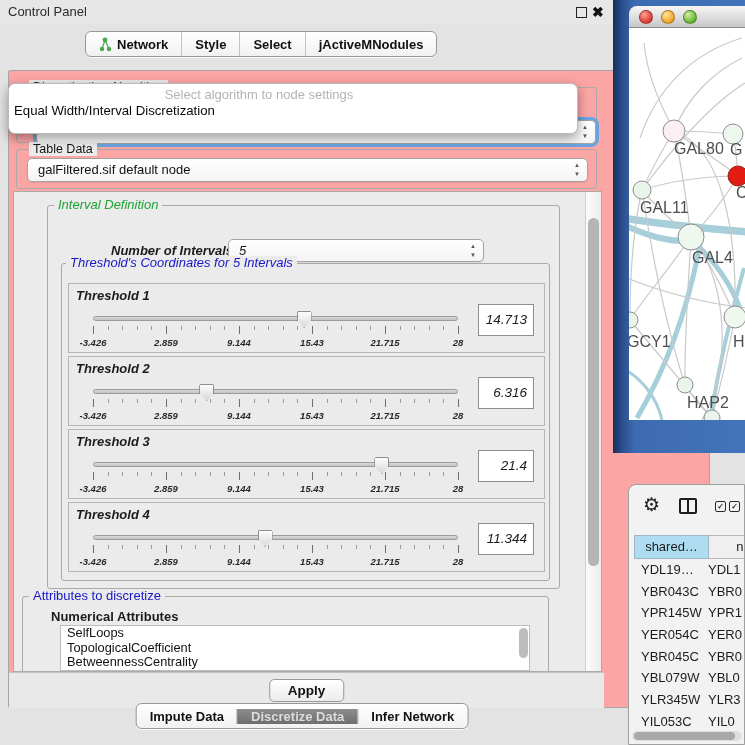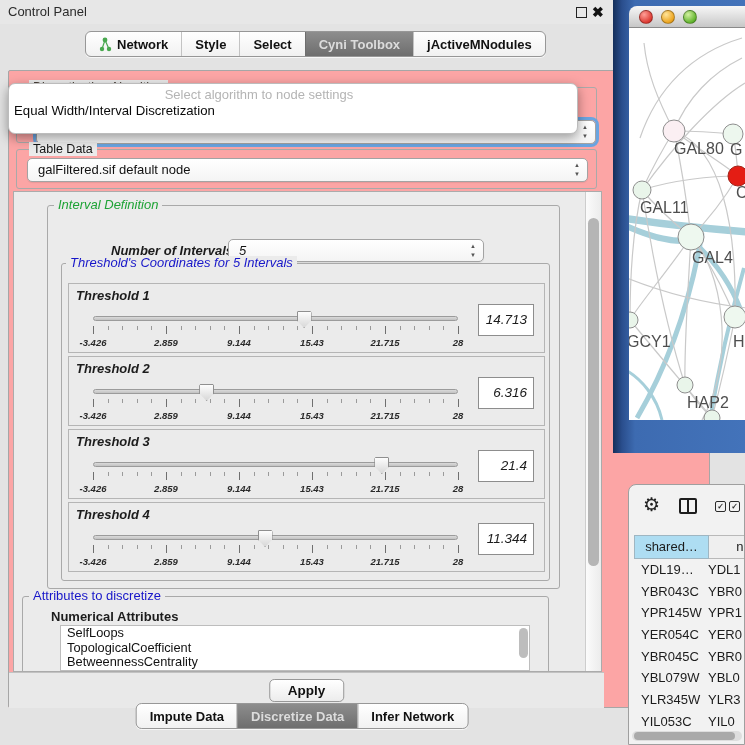--- a/index.html
+++ b/index.html
@@ -14,21 +14,21 @@
 #float-icon { left:576px; top:7px; width:11px; height:11px; border:1.6px solid #222; background:transparent; }
 #close-icon { left:592px; top:2px; font-size:14px; font-weight:bold; color:#111; line-height:20px; }
 
 .segctrl { display:flex; height:26px; border:1px solid #979797; border-radius:6px;
   background:linear-gradient(#ffffff,#f1f1f1); overflow:hidden; box-shadow:0 1px 0 rgba(255,255,255,.7); }
 .seg { display:flex; align-items:center; gap:5px; padding:0 13px; font-size:13px; font-weight:bold;
   color:#111; border-left:1px solid #c3c3c3; cursor:default; white-space:nowrap; }
 .seg:first-child { border-left:none; }
 .seg.sel { background:linear-gradient(#8d8d8d,#6e6e6e); color:#dcdcdc; border-left-color:#6e6e6e; }
 #top-tabs { left:85px; top:31px; }
-#bottom-tabs { left:302px; top:703px; transform:translateX(-50%); }
+#bottom-tabs { left:302px; top:703px; transform:translateX(-50%);align-items:center; }
 
 #content-panel { left:8px; top:70px; width:702px; height:638px; background:#fca5a5;
   border:1px solid #a6a6a6; border-radius:2px; }
 
 .groupbox { position:absolute; border:1px solid #a9a9a9; border-radius:3px; }
 .grouptitle { position:absolute; top:-8px; left:12px; background:#ebebeb; padding:0 4px;
   font-size:12.5px; line-height:14px; white-space:nowrap; }
 .t-dark  { color:#4a4038; }
 .t-black { color:#141414; }
 .t-green { color:#1ea335; font-size:13px; }
@@ -141,23 +141,20 @@
           <circle cx="3" cy="12" r="2.2" fill="#49a84f"></circle>
           <circle cx="10" cy="12" r="2.2" fill="#49a84f"></circle>
         </svg>
         <span>Network</span>
       </div>
       <div class="seg">
         <span>Style</span>
       </div>
       <div class="seg">
         <span>Select</span>
-      </div>
-      <div class="seg sel">
-        <span>Cyni Toolbox</span>
       </div>
       <div class="seg">
         <span>jActiveMNodules</span>
       </div>
     </div>
 
   <div id="content-panel" class="abs">
 
     <div class="groupbox" style="left:7px; top:16px; width:581px; height:56px;">
       <span class="grouptitle t-dark">Discretization Algorithm</span>

